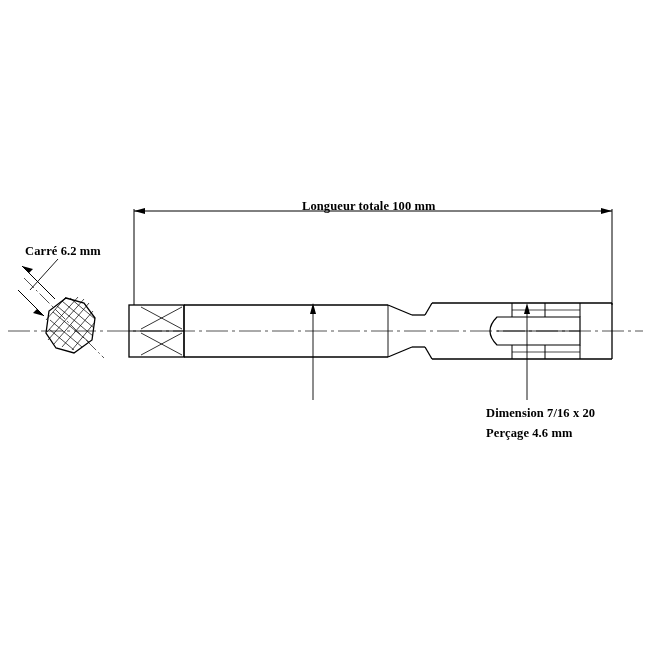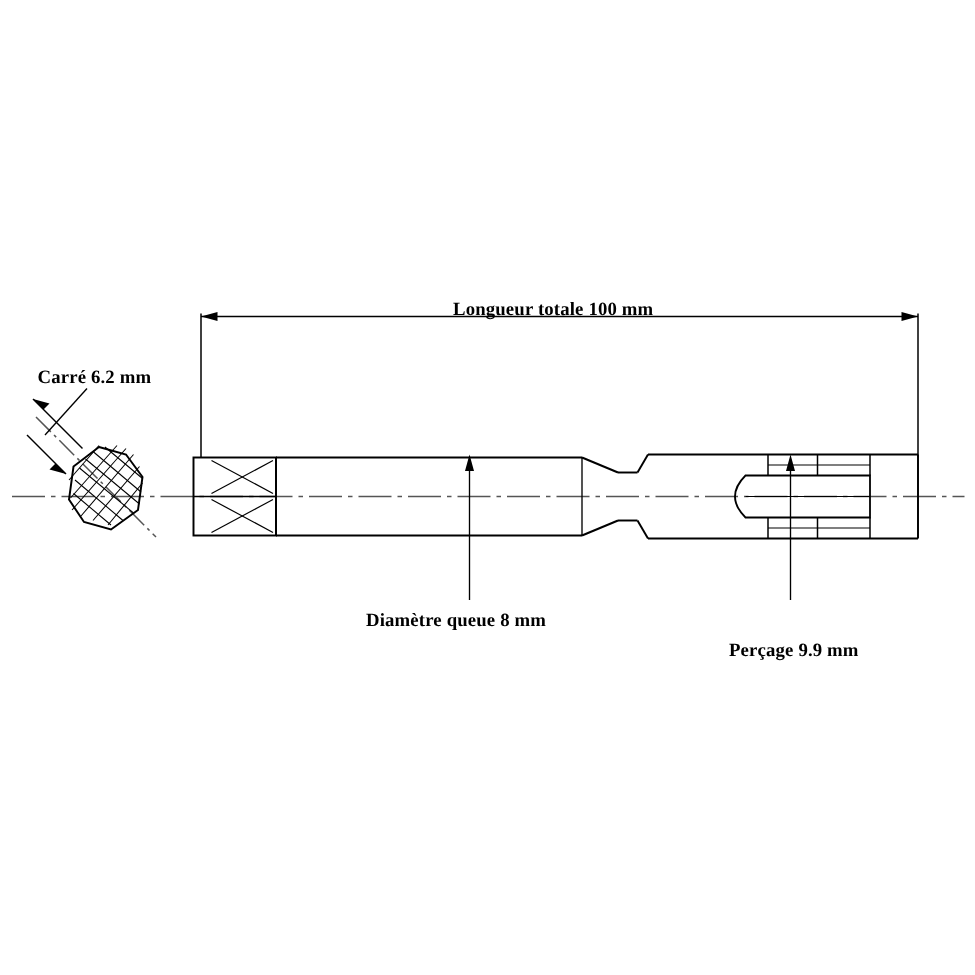--- a/index.html
+++ b/index.html
@@ -164,18 +164,18 @@
 
       <line x1="527" y1="400" x2="527" y2="307" stroke="#000000" stroke-width="0.9"></line>
       <path d="M527,303 L524,314 L530,314 Z" fill="#000000"></path>
     </g>
   </svg>
 
   <div class="lbl" id="label-total">Longueur totale 100 mm</div>
 
   <div class="lbl" id="label-square">Carré 6.2 mm</div>
 
-  <div class="lbl" id="label-shank">Diamètre queue 8 mm</div>
 
+  <div class="lbl" id="label-dim">Dimension 7/16 x 20</div>
 
-  <div class="lbl" id="label-drill">Perçage 9.9 mm</div>
+  <div class="lbl" id="label-drill">Perçage 4.6 mm</div>
 
 </div>
 
 </body></html>

